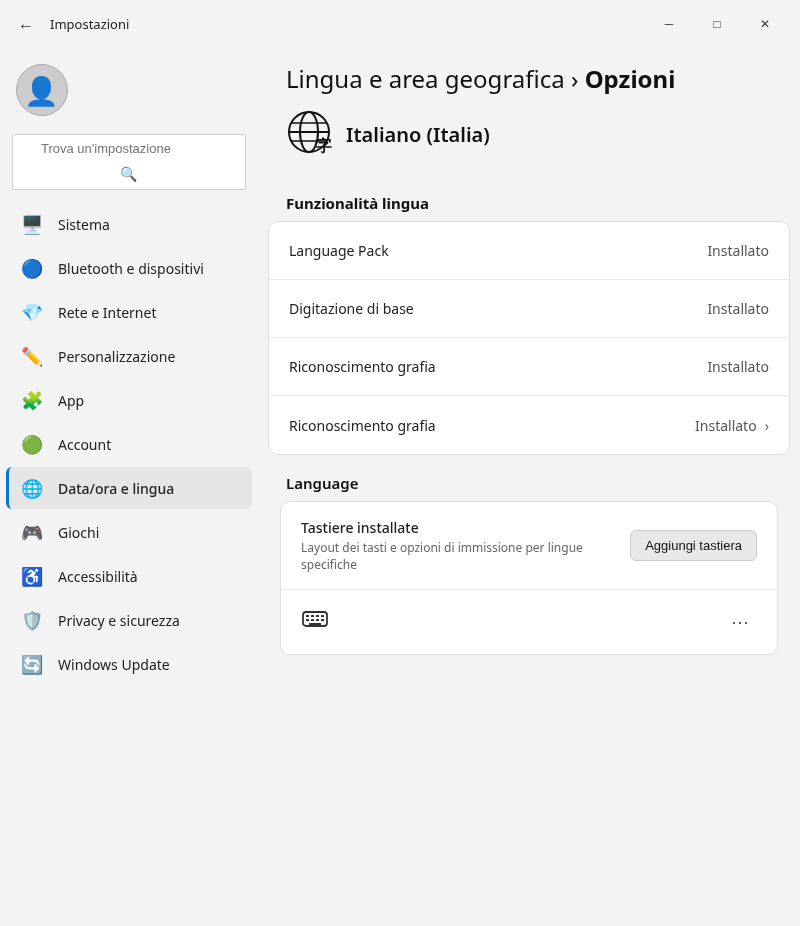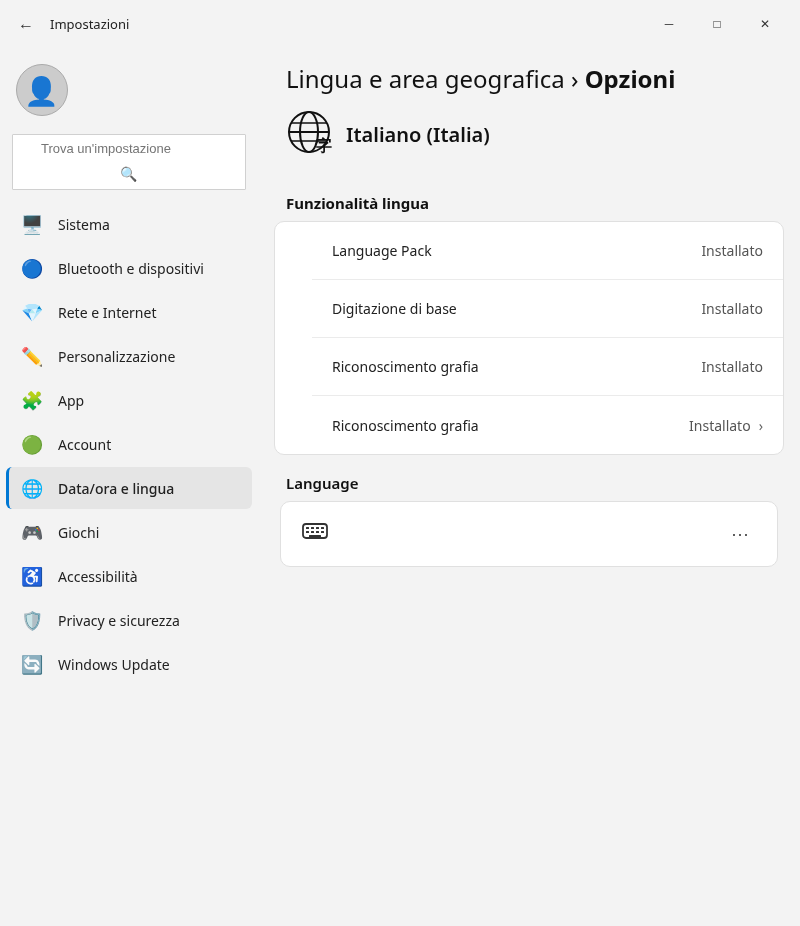--- a/index.html
+++ b/index.html
@@ -170,26 +170,25 @@
     }
 
     .section-label {
       font-size: 15px;
       font-weight: 700;
       color: #111;
       padding: 14px 28px 8px 28px;
     }
 
     .card-list {
-      margin: 0 16px;
+      margin: 0 10px;
       background: #fff;
       border-radius: 10px;
       overflow: hidden;
       border: 1px solid #e0e0e0;
-      padding-left: 37px;
     }
     .card-row {
       display: flex;
       align-items: center;
       justify-content: space-between;
       padding: 16px 20px;
       border-bottom: 1px solid #ebebeb;
       min-height: 58px;
     }
     .card-row:last-child { border-bottom: none; }
@@ -407,20 +406,27 @@
         <div class="card-row-right">
           <span>Installato</span>
           <span class="chevron-icon">›</span>
         </div>
       </div>
     </div>
 
     <div class="section-label-keyboards">Language</div>
 
     <div class="keyboards-card">
+      <div class="keyboards-installed-row">
+        <div class="keyboards-installed-text">
+          <div class="keyboards-installed-title">Tastiere installate</div>
+          <div class="keyboards-installed-sub">Layout dei tasti e opzioni di immissione per lingue specifiche</div>
+        </div>
+        <button class="add-keyboard-btn">Aggiungi tastiera</button>
+      </div>
       <div class="keyboard-item-row">
         <div class="keyboard-item-left">
           <span class="keyboard-item-icon">
             <svg width="28" height="28" viewBox="0 0 28 28" fill="none" xmlns="http://www.w3.org/2000/svg">
               <rect x="2" y="7" width="24" height="14" rx="3" stroke="#333" stroke-width="1.8" fill="none"></rect>
               <rect x="5" y="10" width="3" height="2" rx="0.5" fill="#333"></rect>
               <rect x="10" y="10" width="3" height="2" rx="0.5" fill="#333"></rect>
               <rect x="15" y="10" width="3" height="2" rx="0.5" fill="#333"></rect>
               <rect x="20" y="10" width="3" height="2" rx="0.5" fill="#333"></rect>
               <rect x="5" y="14" width="3" height="2" rx="0.5" fill="#333"></rect>

